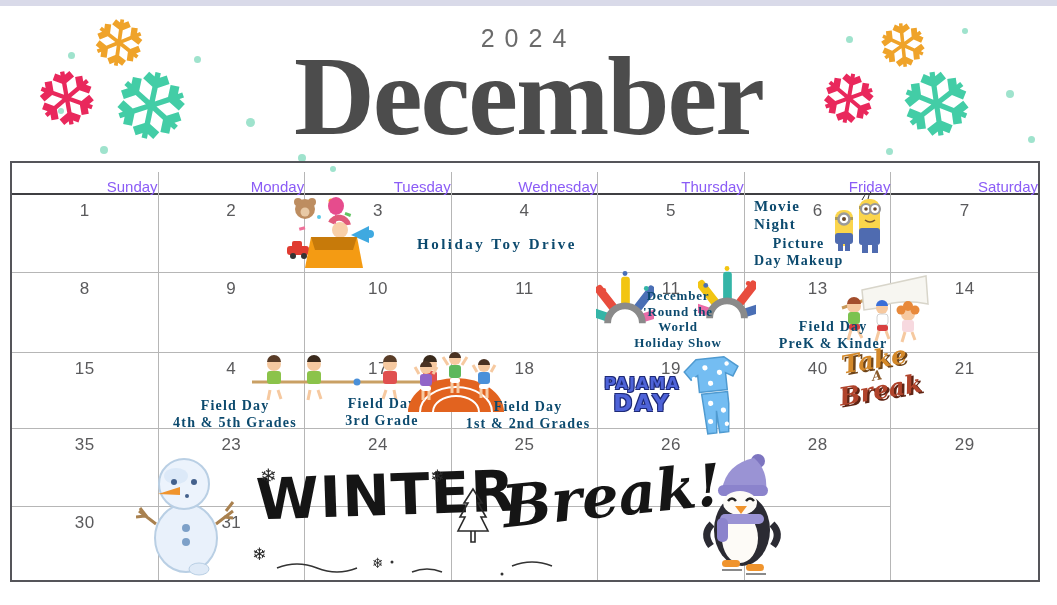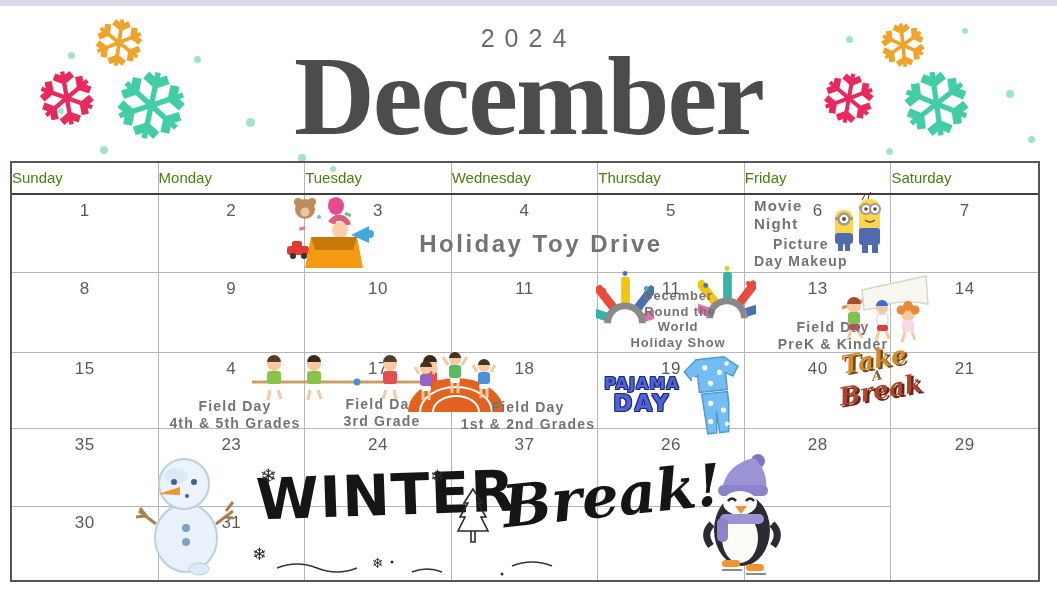--- a/index.html
+++ b/index.html
@@ -19,33 +19,33 @@
   }
   .sf{position:absolute;line-height:1;font-family:"DejaVu Sans",sans-serif;}
   .dot{position:absolute;border-radius:50%;background:#9fe3cd;}
 
   
   .calendar{
     position:absolute;left:10px;top:161px;width:1026px;
     border:2px solid #55555a;background:transparent;
   }
   .whead{display:grid;grid-template-columns:repeat(7,1fr);height:30px;border-bottom:2px solid #3f3f42;}
-  .wd{font-size:15px;color:#4d7c0f;text-align:left;line-height:30px;border-right:1px solid #b6b6b6;}
+  .wd{font-size:15px;color:#8b5cf6;text-align:right;line-height:30px;border-right:1px solid #b6b6b6;margin-top:9px;}
   .wd:last-child{border-right:none;}
   .grid{display:grid;grid-template-columns:repeat(7,1fr);grid-template-rows:78px 80px 76px 78px 73px;}
   .cell{border-right:1px solid #b6b6b6;border-bottom:1px solid #b6b6b6;text-align:center;}
   .cell:nth-child(7n){border-right:none;}
   .cell:nth-last-child(-n+7){border-bottom:none;}
   .dnum{display:inline-block;margin-top:6px;font-size:17px;color:#5a5a5c;letter-spacing:.5px;}
 
   
   .ov{position:absolute;left:0;top:0;width:1057px;height:605px;pointer-events:none;}
   .ev{
-    position:absolute;font-family:Liberation Sans, sans-serif;font-weight:bold;
-    color:#737373;white-space:pre-line;text-align:center;line-height:1.18;letter-spacing:1.2px;
+    position:absolute;font-family:Liberation Serif, serif;font-weight:bold;
+    color:#0c4a6e;white-space:pre-line;text-align:center;line-height:1.18;letter-spacing:1.2px;
   }
   .art{position:absolute;}
   .pajama-txt{
     position:absolute;left:602px;top:376px;width:80px;text-align:center;
     font-family:"DejaVu Sans",sans-serif;font-weight:bold;line-height:1.02;
     color:#4e63d8;
     text-shadow:1px 1px 0 #1e2a77,-1px -1px 0 #1e2a77,1px -1px 0 #1e2a77,-1px 1px 0 #1e2a77;
   }
   .pj1{display:block;font-size:16px;letter-spacing:1px;}
   .pj2{display:block;font-size:23px;letter-spacing:2px;}
@@ -122,21 +122,21 @@
       <div class="cell"><span class="dnum">15</span></div>
       <div class="cell"><span class="dnum">4</span></div>
       <div class="cell"><span class="dnum">17</span></div>
       <div class="cell"><span class="dnum">18</span></div>
       <div class="cell"><span class="dnum">19</span></div>
       <div class="cell"><span class="dnum">40</span></div>
       <div class="cell"><span class="dnum">21</span></div>
       <div class="cell"><span class="dnum">35</span></div>
       <div class="cell"><span class="dnum">23</span></div>
       <div class="cell"><span class="dnum">24</span></div>
-      <div class="cell"><span class="dnum">37</span></div>
+      <div class="cell"><span class="dnum">25</span></div>
       <div class="cell"><span class="dnum">26</span></div>
       <div class="cell"><span class="dnum">28</span></div>
       <div class="cell"><span class="dnum">29</span></div>
       <div class="cell"><span class="dnum">30</span></div>
       <div class="cell"><span class="dnum">31</span></div>
       <div class="cell"><span class="dnum"></span></div>
       <div class="cell"><span class="dnum"></span></div>
       <div class="cell"><span class="dnum"></span></div>
       <div class="cell"><span class="dnum"></span></div>
     </div>
@@ -162,21 +162,21 @@
       <circle cx="87" cy="41" r="4" fill="#3fa9e0"></circle>
       <rect x="9" y="48" width="10" height="7" rx="2" fill="#e03c31"></rect>
       <rect x="4" y="53" width="22" height="9" rx="3" fill="#e03c31"></rect>
       <circle cx="10" cy="63" r="3" fill="#333"></circle>
         <circle cx="21" cy="63" r="3" fill="#333"></circle>
       <polygon points="28,44 74,44 80,75 22,75" fill="#f49b13"></polygon>
       <polygon points="28,44 74,44 70,57 32,57" fill="#c77a0a"></polygon>
     </svg>
   </div>
 
-  <div class="ev" style="left:370px;top:230px;width:254px;font-size:24px;letter-spacing:2.5px;white-space:nowrap;margin-left:44px;">Holiday Toy Drive</div>
+  <div class="ev" style="left:370px;top:236px;width:254px;font-size:15px;letter-spacing:2.5px;white-space:nowrap;">Holiday Toy Drive</div>
 
   <div class="ev" style="left:754px;top:197px;text-align:left;font-size:15px;line-height:1.2;">Movie
 Night</div>
   <div class="art" style="left:832px;top:192px;">
     <svg width="56" height="66" viewBox="0 0 56 66">
       <rect x="3" y="18" width="18" height="36" rx="8" fill="#fbd54b"></rect>
       <rect x="3" y="25" width="18" height="3" fill="#555" opacity=".45"></rect>
       <circle cx="12" cy="27" r="5.5" fill="#fff" stroke="#9a9a9a" stroke-width="2.5"></circle>
       <circle cx="12" cy="27" r="2" fill="#6b4a2b"></circle>
       <rect x="3" y="41" width="18" height="11" rx="3" fill="#4f6bb0"></rect>

